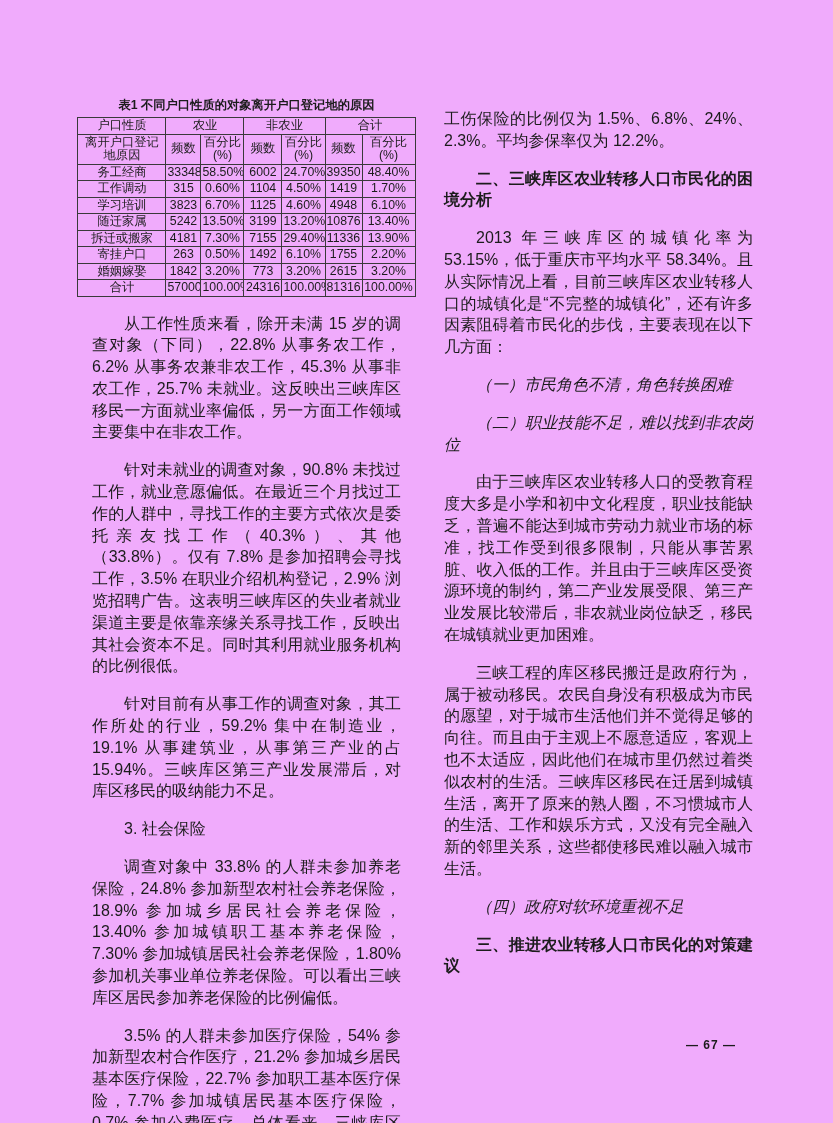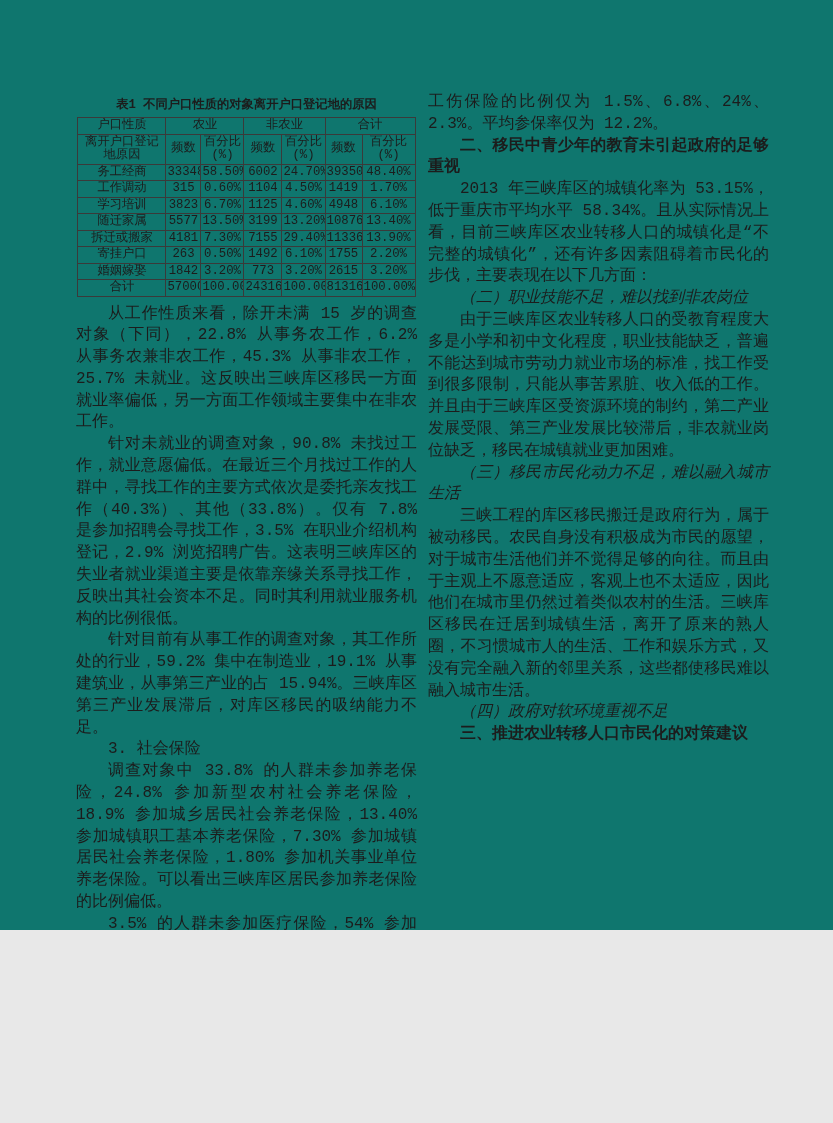--- a/index.html
+++ b/index.html
@@ -1,35 +1,35 @@
 <!DOCTYPE html>
 <html><head>
 <meta charset="utf-8">
 <style>
   * { box-sizing: border-box; }
   html,body { margin:0; padding:0; background:#e8e8e8; }
   .page {
     position: relative;
-    width: 833px; height: 930px;
-    background: #0f766e;
-    font-family: Liberation Mono, monospace;
+    width: 833px; height: 1123px;
+    background: #f0abfc;
+    font-family: Liberation Sans, sans-serif;
     color: #1c1c1c;
     overflow: hidden;
   }
   .col {
     position: absolute;
     width: 341px;
     font-size: 16px;
     line-height: 21.8px;
     text-align: justify;
   }
   .col-left  { left: 76px;  top: 97px; }
   .col-right { left: 428px; top: 92px; }
 
-  p { margin: 0; }
+  p { margin: 16px; }
   .para      { text-indent: 2em; }
   .noindent  { text-indent: 0; }
   .num-head  { text-indent: 2em; }
   .sec-head  { text-indent: 2em; font-weight: bold; }
   .sub-head  { text-indent: 2em; font-style: italic; }
   sup.ref    { font-size: 10px; line-height: 0; }
 
   .tbl-title {
     font-size: 12.3px; font-weight: bold;
     text-align: center; line-height: 16px;
@@ -117,21 +117,21 @@
             <td>学习培训</td>
             <td>3823</td>
             <td>6.70%</td>
             <td>1125</td>
             <td>4.60%</td>
             <td>4948</td>
             <td>6.10%</td>
           </tr>
           <tr>
             <td>随迁家属</td>
-            <td>5577</td>
+            <td>5242</td>
             <td>13.50%</td>
             <td>3199</td>
             <td>13.20%</td>
             <td>10876</td>
             <td>13.40%</td>
           </tr>
           <tr>
             <td>拆迁或搬家</td>
             <td>4181</td>
             <td>7.30%</td>
@@ -174,25 +174,25 @@
     <p class="para">针对未就业的调查对象，90.8% 未找过工作，就业意愿偏低。在最近三个月找过工作的人群中，寻找工作的主要方式依次是委托亲友找工作（40.3%）、其他（33.8%）。仅有 7.8% 是参加招聘会寻找工作，3.5% 在职业介绍机构登记，2.9% 浏览招聘广告。这表明三峡库区的失业者就业渠道主要是依靠亲缘关系寻找工作，反映出其社会资本不足。同时其利用就业服务机构的比例很低。</p>
     <p class="para">针对目前有从事工作的调查对象，其工作所处的行业，59.2% 集中在制造业，19.1% 从事建筑业，从事第三产业的占 15.94%。三峡库区第三产业发展滞后，对库区移民的吸纳能力不足。</p>
     <p class="num-head">3. 社会保险</p>
     <p class="para">调查对象中 33.8% 的人群未参加养老保险，24.8% 参加新型农村社会养老保险，18.9% 参加城乡居民社会养老保险，13.40% 参加城镇职工基本养老保险，7.30% 参加城镇居民社会养老保险，1.80% 参加机关事业单位养老保险。可以看出三峡库区居民参加养老保险的比例偏低。</p>
     <p class="para">3.5% 的人群未参加医疗保险，54% 参加新型农村合作医疗，21.2% 参加城乡居民基本医疗保险，22.7% 参加职工基本医疗保险，7.7% 参加城镇居民基本医疗保险，0.7% 参加公费医疗。总体看来，三峡库区居民参加医疗保险的比例很高。</p>
     <p class="para">不同工作性质的人群参加工伤保险的情况为：务农人群、务农兼非农工作、非农工作人群、未就业人群参加</p>
   </div>
 
   <div class="col col-right">
     <p class="noindent">工伤保险的比例仅为 1.5%、6.8%、24%、2.3%。平均参保率仅为 12.2%。</p>
-    <p class="sec-head">二、移民中青少年的教育未引起政府的足够重视</p>
+    <p class="sec-head">二、三峡库区农业转移人口市民化的困境分析</p>
     <p class="para">2013 年三峡库区的城镇化率为 53.15%，低于重庆市平均水平 58.34%。且从实际情况上看，目前三峡库区农业转移人口的城镇化是“不完整的城镇化”，还有许多因素阻碍着市民化的步伐，主要表现在以下几方面：</p>
+    <p class="sub-head">（一）市民角色不清，角色转换困难</p>
     <p class="sub-head">（二）职业技能不足，难以找到非农岗位</p>
     <p class="para">由于三峡库区农业转移人口的受教育程度大多是小学和初中文化程度，职业技能缺乏，普遍不能达到城市劳动力就业市场的标准，找工作受到很多限制，只能从事苦累脏、收入低的工作。并且由于三峡库区受资源环境的制约，第二产业发展受限、第三产业发展比较滞后，非农就业岗位缺乏，移民在城镇就业更加困难。</p>
-    <p class="sub-head">（三）移民市民化动力不足，难以融入城市生活</p>
     <p class="para">三峡工程的库区移民搬迁是政府行为，属于被动移民。农民自身没有积极成为市民的愿望，对于城市生活他们并不觉得足够的向往。而且由于主观上不愿意适应，客观上也不太适应，因此他们在城市里仍然过着类似农村的生活。三峡库区移民在迁居到城镇生活，离开了原来的熟人圈，不习惯城市人的生活、工作和娱乐方式，又没有完全融入新的邻里关系，这些都使移民难以融入城市生活。</p>
     <p class="sub-head">（四）政府对软环境重视不足</p>
     <p class="sec-head">三、推进农业转移人口市民化的对策建议</p>
 
   </div>
 
   <div class="page-num">— 67 —</div>
 </div>
 
 </body></html>

